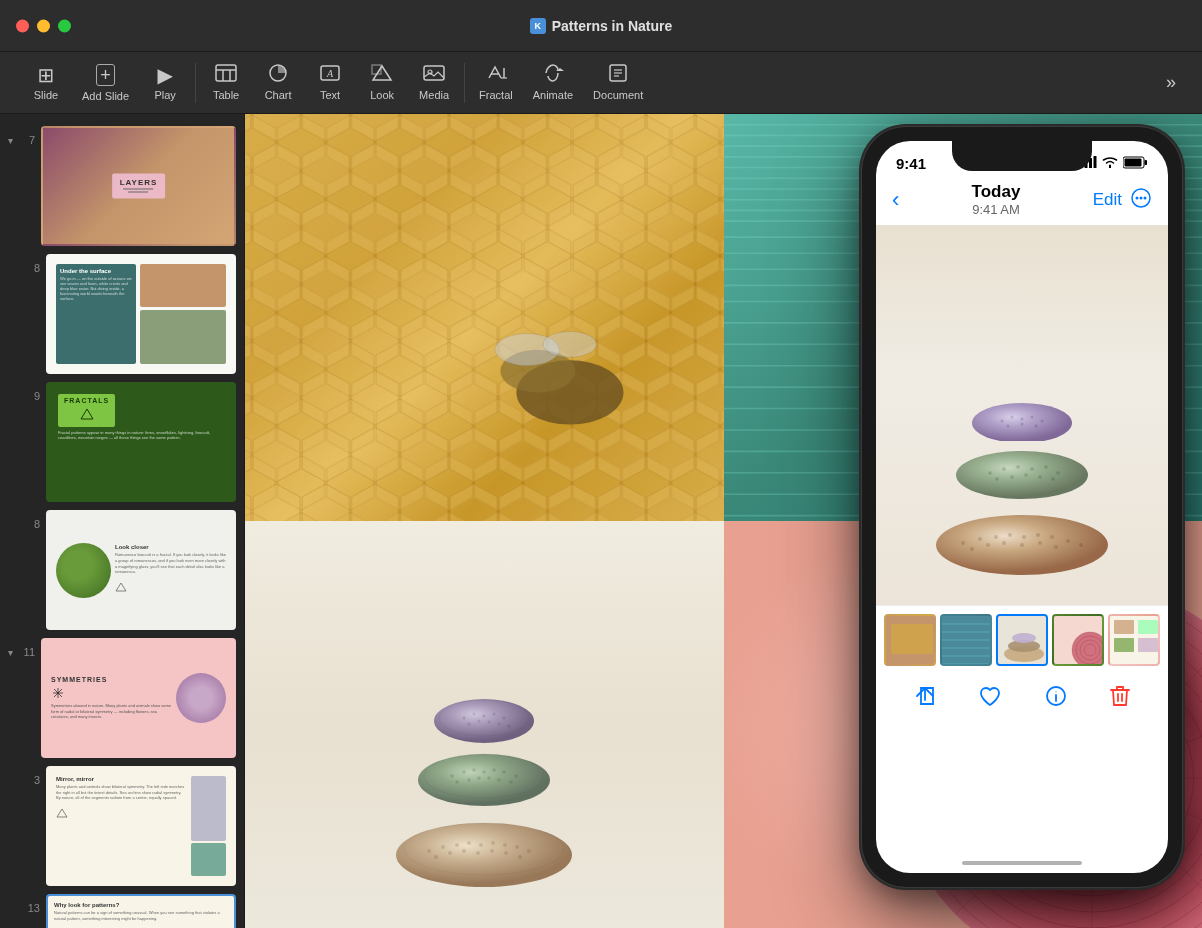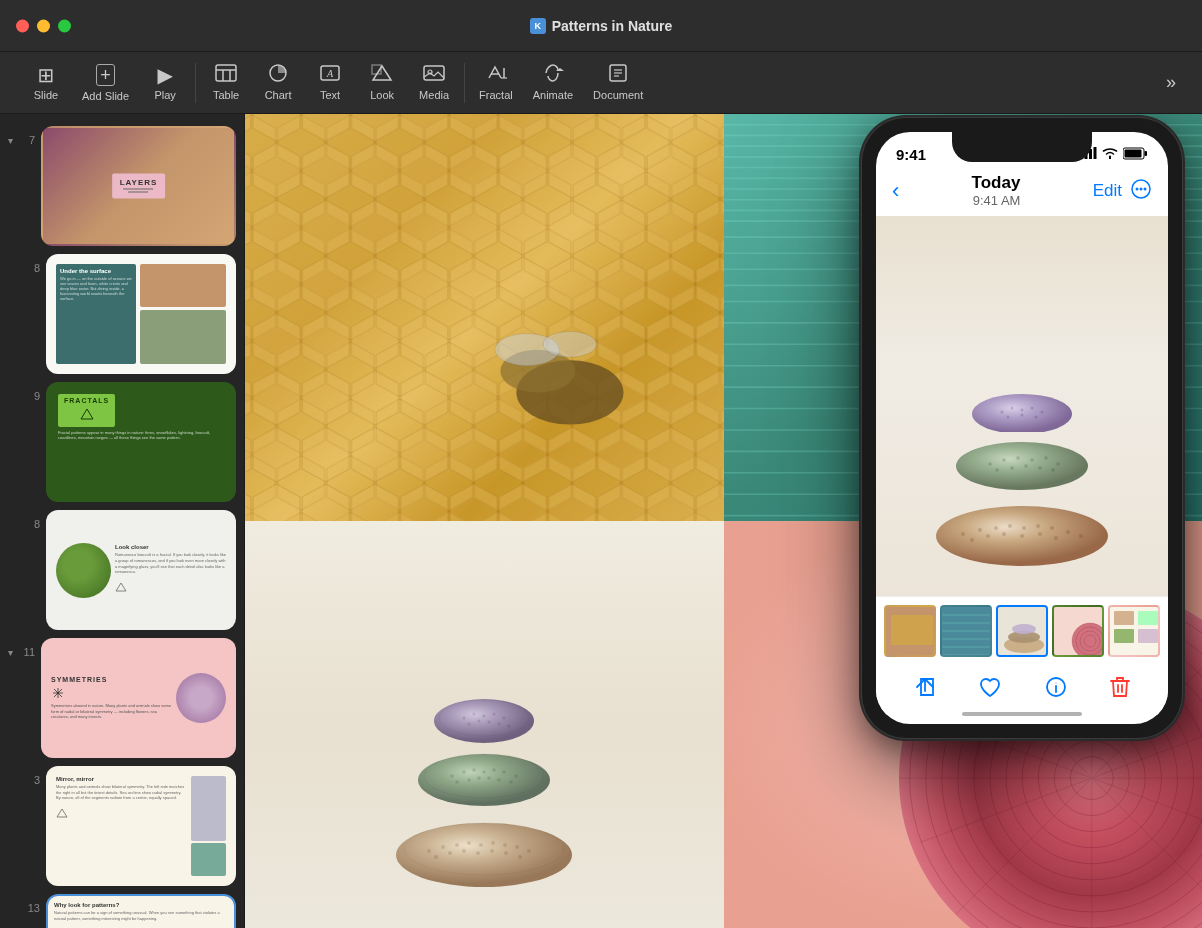--- a/index.html
+++ b/index.html
@@ -141,21 +141,21 @@
     .slide-chevron {
       font-size: 10px;
       color: #888;
       margin-right: 4px;
       margin-top: 9px;
       flex-shrink: 0;
     }
     .slide-thumbnail {
       flex: 1;
       height: 120px;
-      border-radius: 12px;
+      border-radius: 4px;
       overflow: hidden;
       border: 2px solid transparent;
       position: relative;
       background: #333;
     }
     .slide-thumbnail.selected {
       border-color: #4a90d9;
     }
 
     
@@ -326,23 +326,23 @@
       background: linear-gradient(180deg, #f5b8b0 0%, #f0a898 50%, #e8a090 100%);
       display: flex;
       align-items: center;
       justify-content: center;
     }
 
     
     .iphone-overlay {
       position: absolute;
       right: 20px;
-      top: 4px;
+      top: 13px;
       width: 320px;
-      height: 620px;
+      height: 760px;
       z-index: 10;
     }
     .iphone-frame {
       width: 100%;
       height: 100%;
       background: #1a1a1a;
       border-radius: 44px;
       padding: 14px;
       box-shadow:
         0 0 0 1px #3a3a3a,
@@ -382,21 +382,21 @@
     .iphone-time { font-size: 15px; font-weight: 700; }
     .status-icons { display: flex; gap: 5px; align-items: center; font-size: 12px; }
 
     .photos-header {
       display: flex;
       justify-content: space-between;
       align-items: center;
       padding: 4px 16px 8px;
     }
     .photos-back { color: #007aff; font-size: 17px; }
-    .photos-date-block { text-align: right; }
+    .photos-date-block { text-align: center; }
     .photos-date-title { font-size: 17px; font-weight: 600; color: #000; }
     .photos-date-time { font-size: 13px; color: #666; }
     .photos-edit { color: #007aff; font-size: 17px; }
 
     .photos-main-image {
       width: 100%;
       height: 380px;
       background: linear-gradient(180deg, #e8e0d0 0%, #f0ece4 40%, #ece4d8 100%);
       position: relative;
       display: flex;

